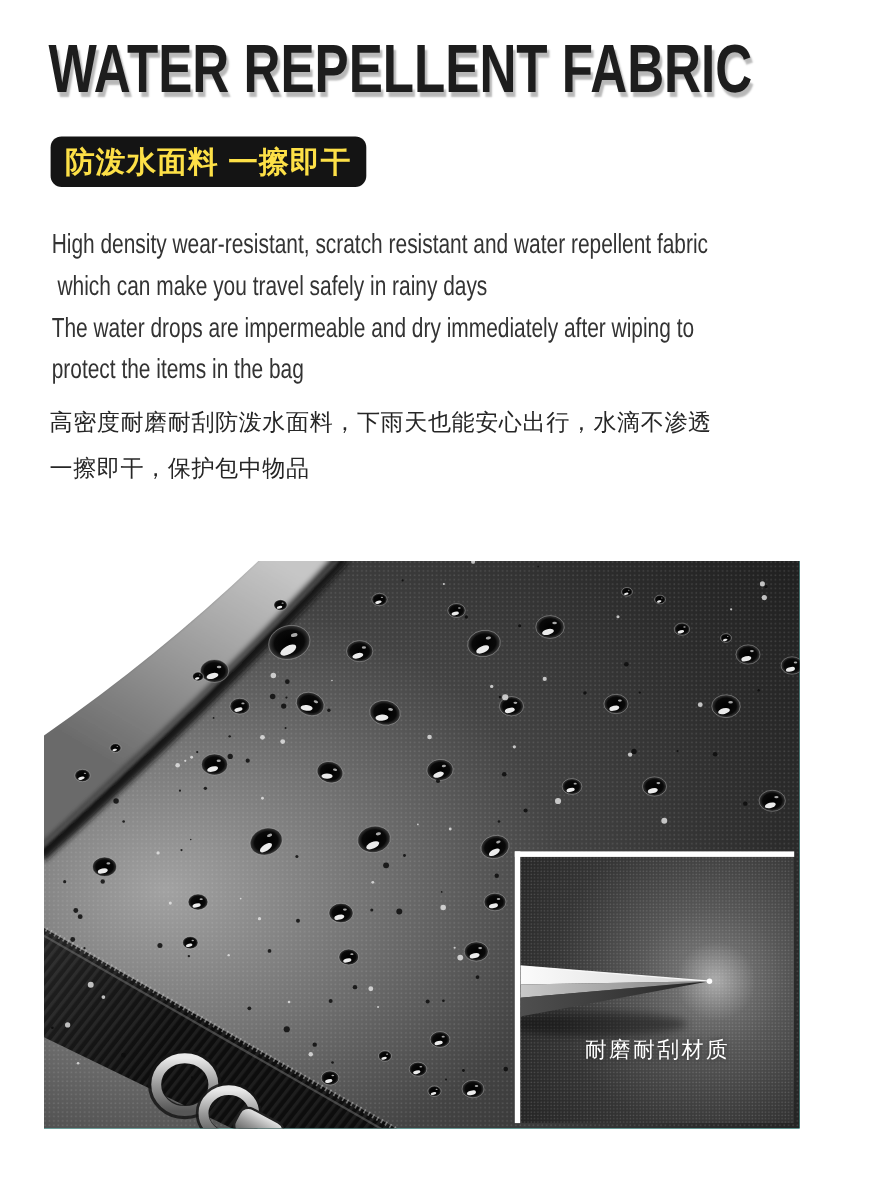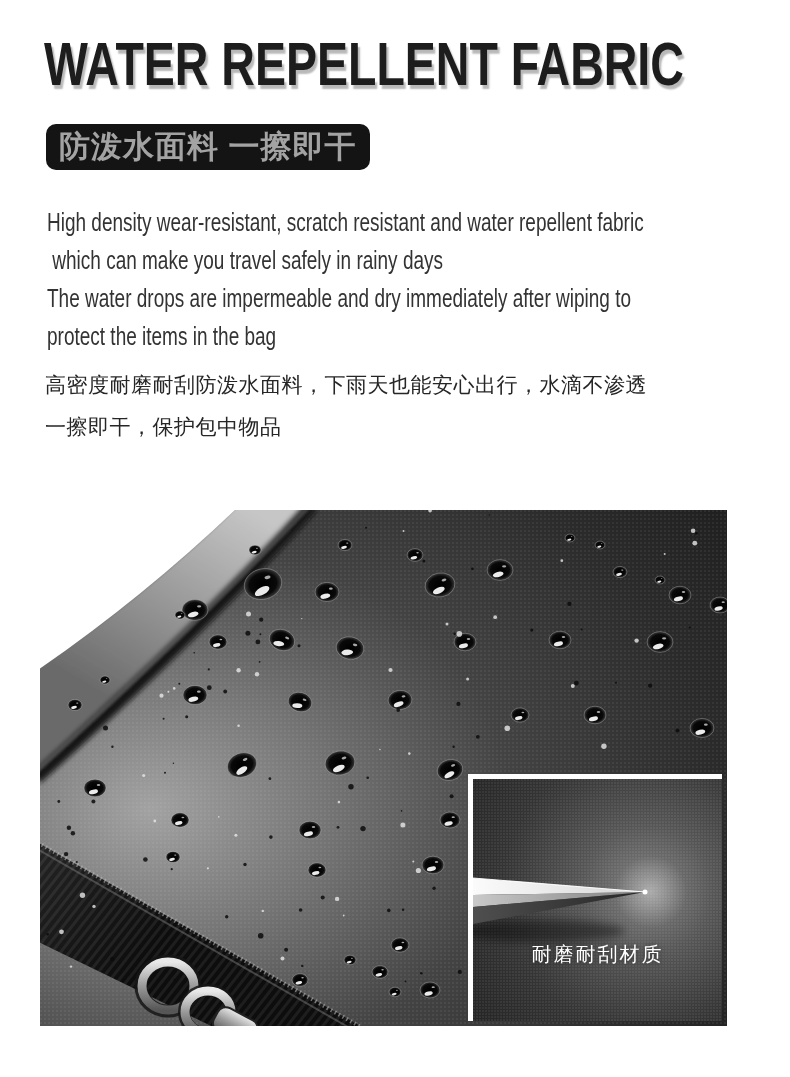--- a/index.html
+++ b/index.html
@@ -12,21 +12,21 @@
     font-size:62px;font-weight:bold;color:#1d1d1d;white-space:nowrap;
     letter-spacing:0px;transform:scaleX(0.75);transform-origin:left top;
     text-shadow:3px 4px 2px rgba(0,0,0,0.28);
   }
   .badge{
     position:absolute;left:46px;top:124px;height:46px;
     background:#141414;border-radius:10px;padding:0 13px;
     display:inline-flex;align-items:center;
   }
   .badge span{
-    color:#a3a3a3;font-size:31px;font-weight:bold;letter-spacing:1px;
+    color:#fde047;font-size:27px;font-weight:bold;letter-spacing:1px;
     white-space:nowrap;line-height:46px;
   }
   .desc-en{
     position:absolute;left:47px;top:203px;width:130%;
     transform:scaleX(0.76);transform-origin:left top;
     font-size:25px;color:#333333;line-height:38px;
   }
   .desc-en .line{white-space:pre;}
   .desc-zh{
     position:absolute;left:45px;top:364px;width:110%;

